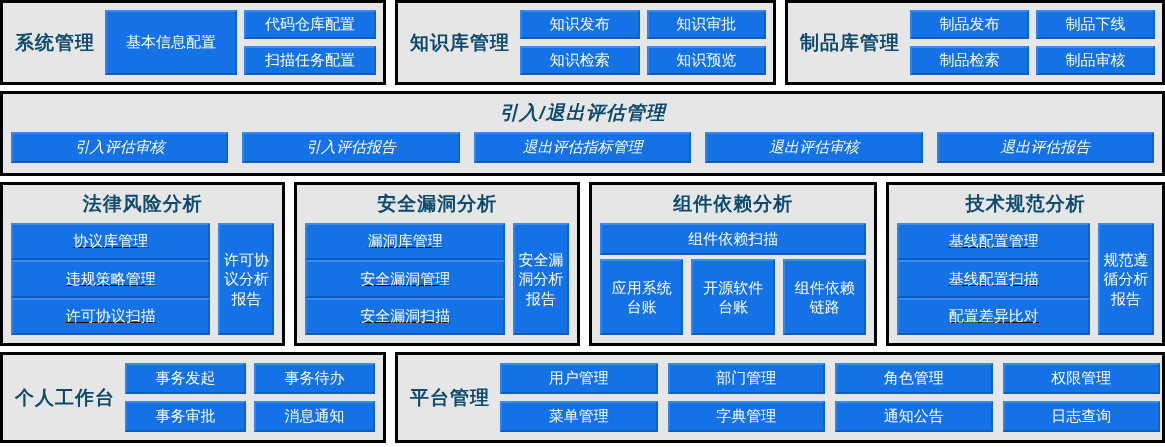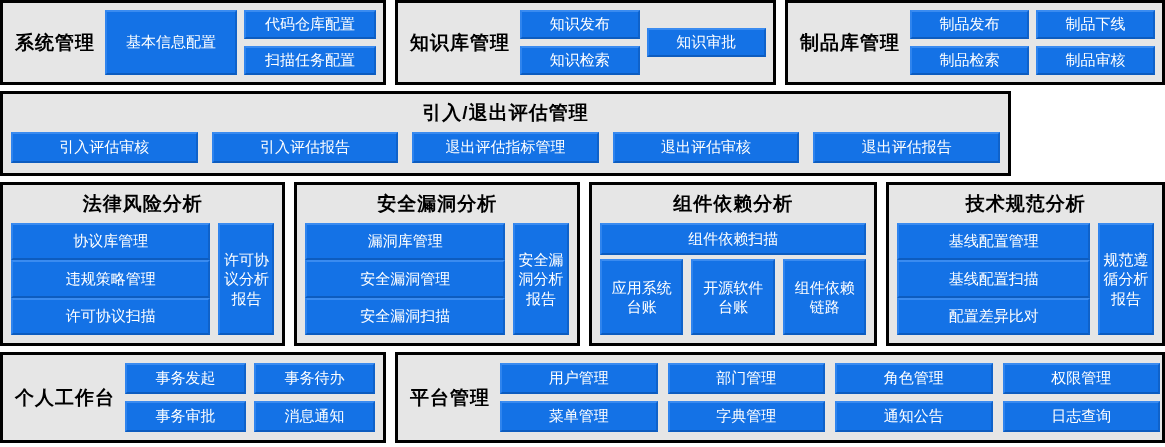--- a/index.html
+++ b/index.html
@@ -40,21 +40,21 @@
   }
   .panel.stacked {
     flex-direction: column;
     align-items: stretch;
     justify-content: flex-start;
   }
 
   .panel-title {
     font-size: 19px;
     font-weight: bold;
-    color: #000000;
+    color: #0c4a6e;
     letter-spacing: 1px;
     white-space: nowrap;
     text-align: center;
   }
   .panel-title.side {
     flex: 0 0 auto;
     padding: 0 10px 0 12px;
   }
   .panel-title.top {
     padding: 6px 0 6px 0;
@@ -103,21 +103,21 @@
     flex: 1 1 auto;
     padding-right: 7px;
     align-items: center;
   }
   .col { display: flex; flex-direction: column; gap: 7px; flex: 1 1 0; }
   .grid2 .btn { height: 29px; }
   .grid2 .btn.tall { height: 65px; }
 
   
   .r2 { height: 85px; }
-  .p-eval { width: 1011px; }
+  .p-eval { width: 1165px; font-style: italic; }
   .eval-btns {
     display: flex;
     gap: 14px;
     padding: 0 8px 8px 8px;
     width: 100%;
     box-sizing: border-box;
   }
   .eval-btns .btn { flex: 1 1 0; height: 31px; font-size: 15px; }
 
   
@@ -131,20 +131,21 @@
     display: flex;
     gap: 8px;
     padding: 0 8px 8px 8px;
     flex: 1 1 auto;
     box-sizing: border-box;
   }
   .an-main {
     display: flex;
     flex-direction: column;
     flex: 1 1 auto;
+    text-decoration: underline;
   }
   .an-main .btn { height: 32px; flex: 1 1 0; }
   .an-side { display: flex; flex: 0 0 auto; }
   .an-side .btn { width: 56px; }
 
   .an3-main { display: flex; flex-direction: column; gap: 4px; flex: 1 1 auto; }
   .an3-top .btn { height: 32px; width: 100%; }
   .an3-bottom { display: flex; gap: 8px; flex: 1 1 auto; }
   .an3-bottom .btn { flex: 1 1 0; }
 
@@ -186,20 +187,21 @@
 
     <div class="panel p-know">
       <div class="panel-title side">知识库管理</div>
       <div class="grid2">
         <div class="col">
           <div class="btn">知识发布</div>
           <div class="btn">知识检索</div>
         </div>
         <div class="col">
           <div class="btn">知识审批</div>
+          <div class="btn">知识预览</div>
         </div>
       </div>
     </div>
 
     <div class="panel p-prod">
       <div class="panel-title side">制品库管理</div>
       <div class="grid2">
         <div class="col">
           <div class="btn">制品发布</div>
           <div class="btn">制品检索</div>

